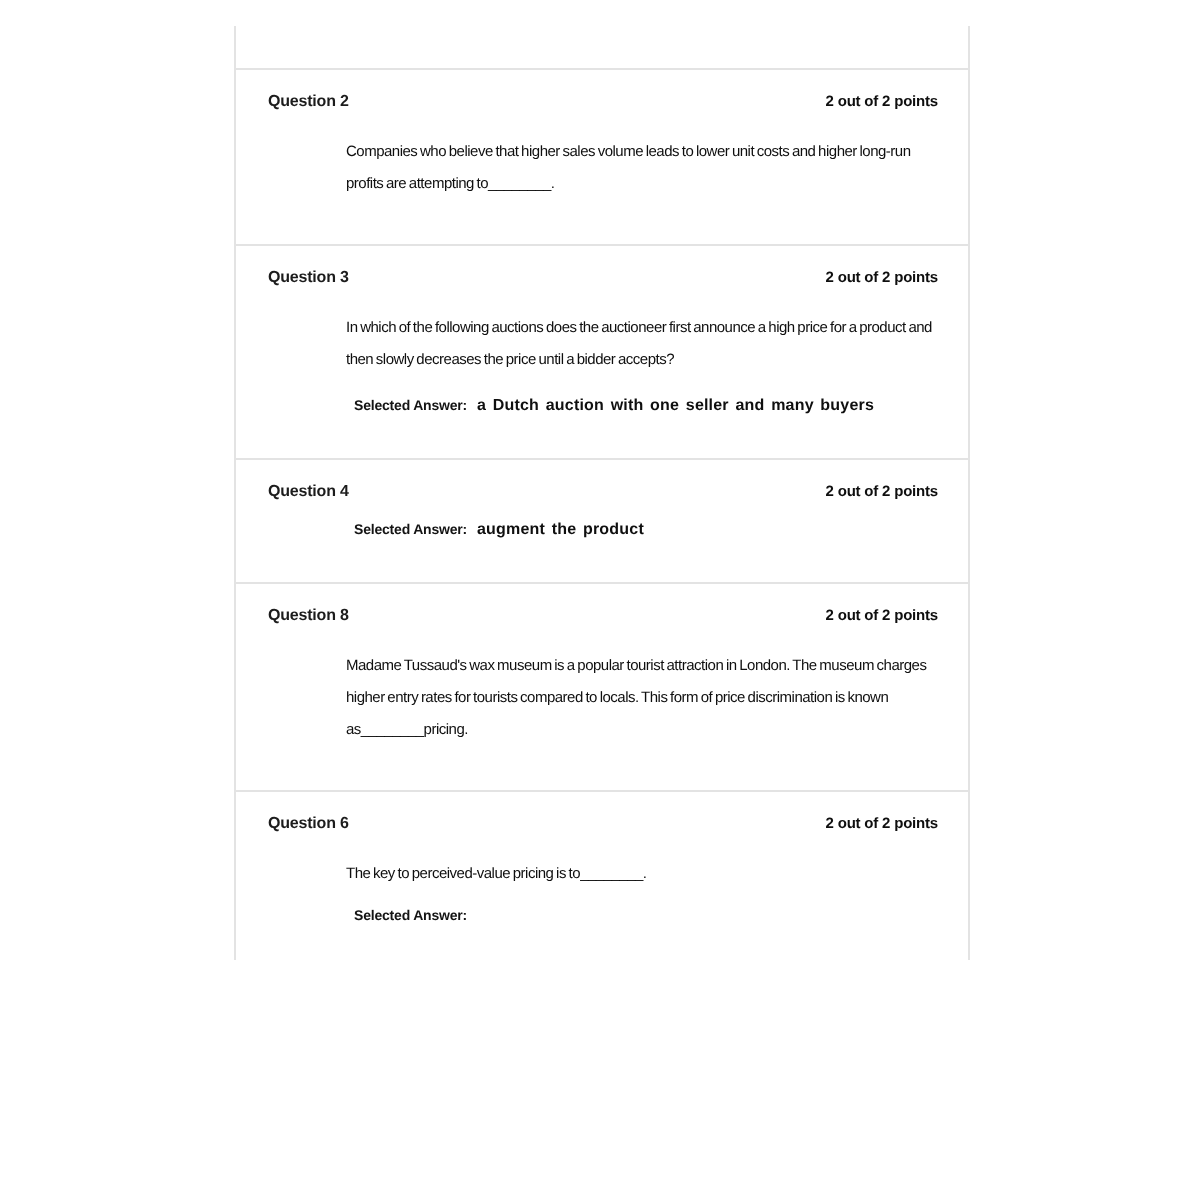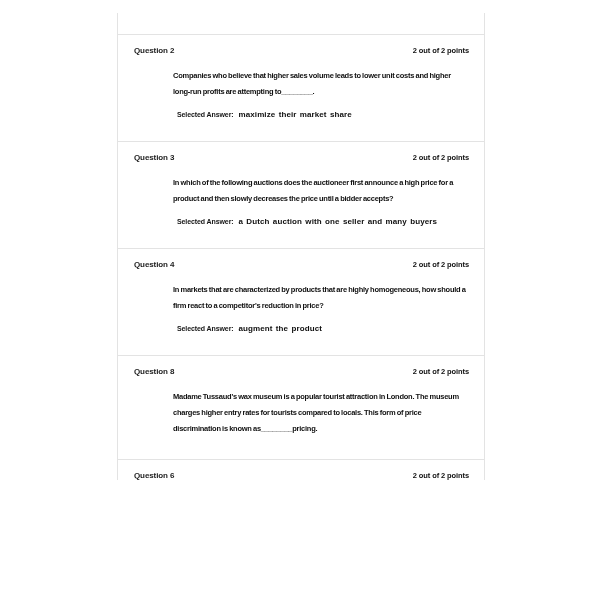--- a/index.html
+++ b/index.html
@@ -42,21 +42,21 @@
   .q-points {
     font-size: 7.5px;
     font-weight: 700;
     color: #0f0f0f;
     letter-spacing: -0.1px;
     margin-left: 48px;
   }
   .q-text {
     margin: 13px 0 0 39px;
     font-size: 7.5px;
-    font-weight: 700;
+    font-weight: 400;
     line-height: 16px;
     color: #0f0f0f;
     letter-spacing: -0.25px;
     word-spacing: -0.5px;
   }
   .q-answer {
     margin: 10px 0 0 43px;
     display: flex;
     align-items: baseline;
     gap: 5px;
@@ -82,63 +82,59 @@
 <div class="page">
   <div class="card">
     <div class="card-top-spacer"></div>
     <div id="questions">
   <section class="question">
     <div class="q-header">
       <span class="q-title">Question 2</span>
       <span class="q-points">2 out of 2 points</span>
     </div>
     <p class="q-text">Companies who believe that higher sales volume leads to lower unit costs and higher long-run profits are attempting to________.</p>
-    <div class="q-answer">
-      <span class="q-answer-label">Selected Answer:</span>
-      <span class="q-answer-value">maximize their market share</span>
-    </div>
   </section>
 
   <section class="question">
     <div class="q-header">
       <span class="q-title">Question 3</span>
       <span class="q-points">2 out of 2 points</span>
     </div>
     <p class="q-text">In which of the following auctions does the auctioneer first announce a high price for a product and then slowly decreases the price until a bidder accepts?</p>
     <div class="q-answer">
       <span class="q-answer-label">Selected Answer:</span>
       <span class="q-answer-value">a Dutch auction with one seller and many buyers</span>
     </div>
   </section>
 
   <section class="question">
     <div class="q-header">
       <span class="q-title">Question 4</span>
       <span class="q-points">2 out of 2 points</span>
     </div>
-    <p class="q-text">In markets that are characterized by products that are highly homogeneous, how should a firm react to a competitor's reduction in price?</p>
     <div class="q-answer">
       <span class="q-answer-label">Selected Answer:</span>
       <span class="q-answer-value">augment the product</span>
     </div>
   </section>
 
   <section class="question">
     <div class="q-header">
       <span class="q-title">Question 8</span>
       <span class="q-points">2 out of 2 points</span>
     </div>
     <p class="q-text">Madame Tussaud's wax museum is a popular tourist attraction in London. The museum charges higher entry rates for tourists compared to locals. This form of price discrimination is known as________pricing.</p>
   </section>
 
   <section class="question">
     <div class="q-header">
       <span class="q-title">Question 6</span>
       <span class="q-points">2 out of 2 points</span>
     </div>
+    <p class="q-text">The key to perceived-value pricing is to________.</p>
     <div class="q-answer">
       <span class="q-answer-label">Selected Answer:</span>
       <span class="q-answer-value"></span>
     </div>
   </section>
 </div>
   </div>
 </div>
 
 </body></html>

